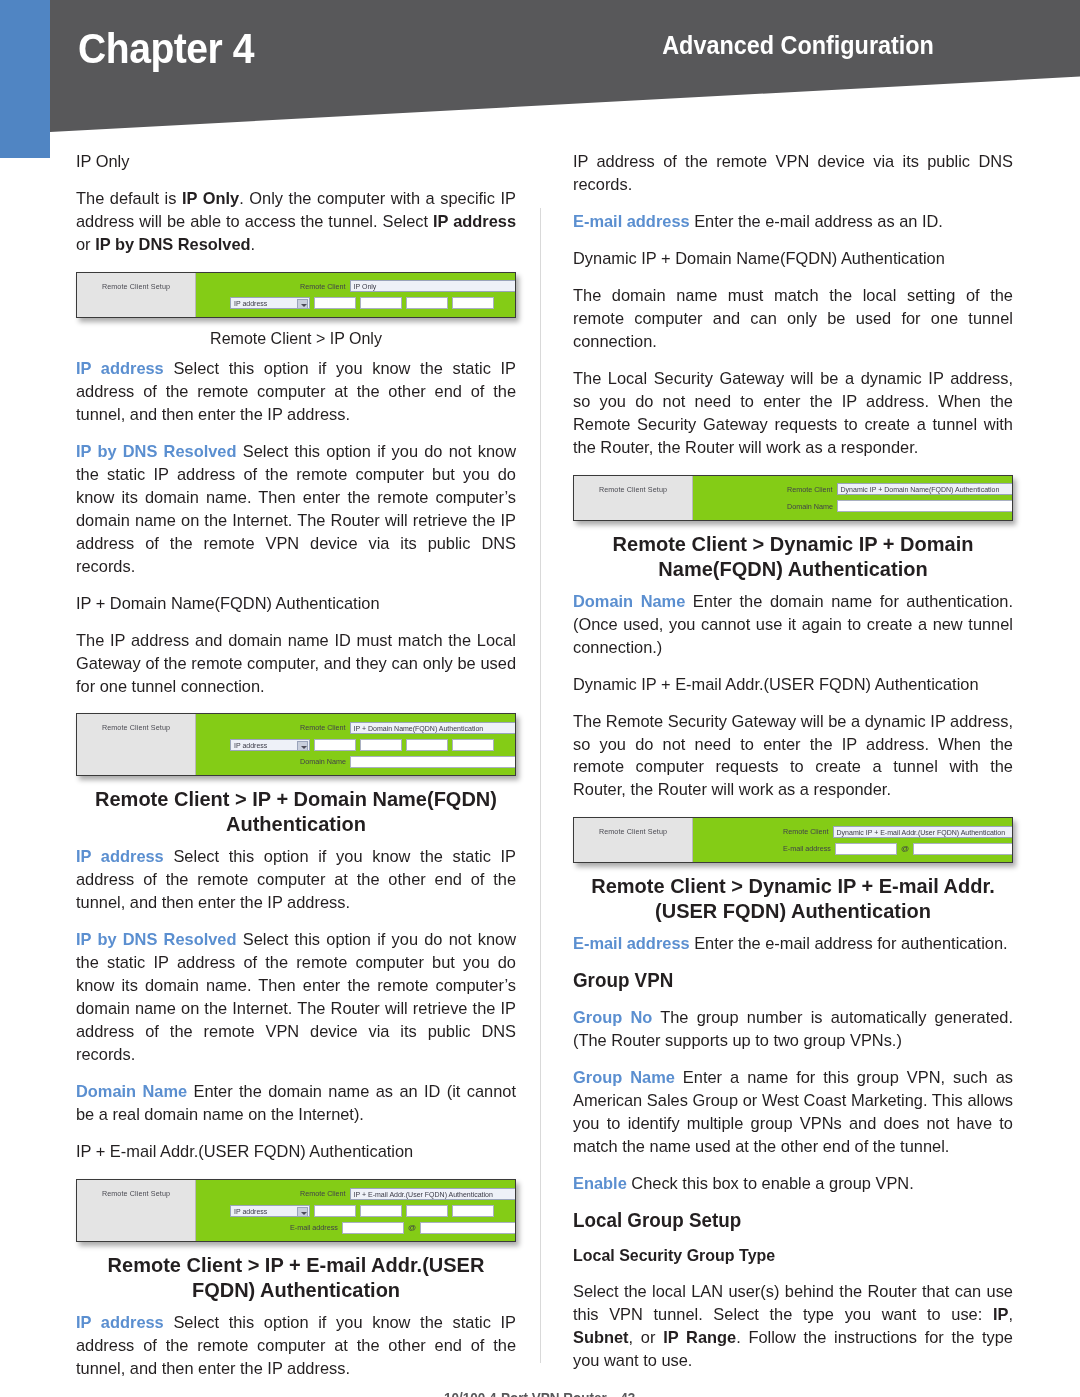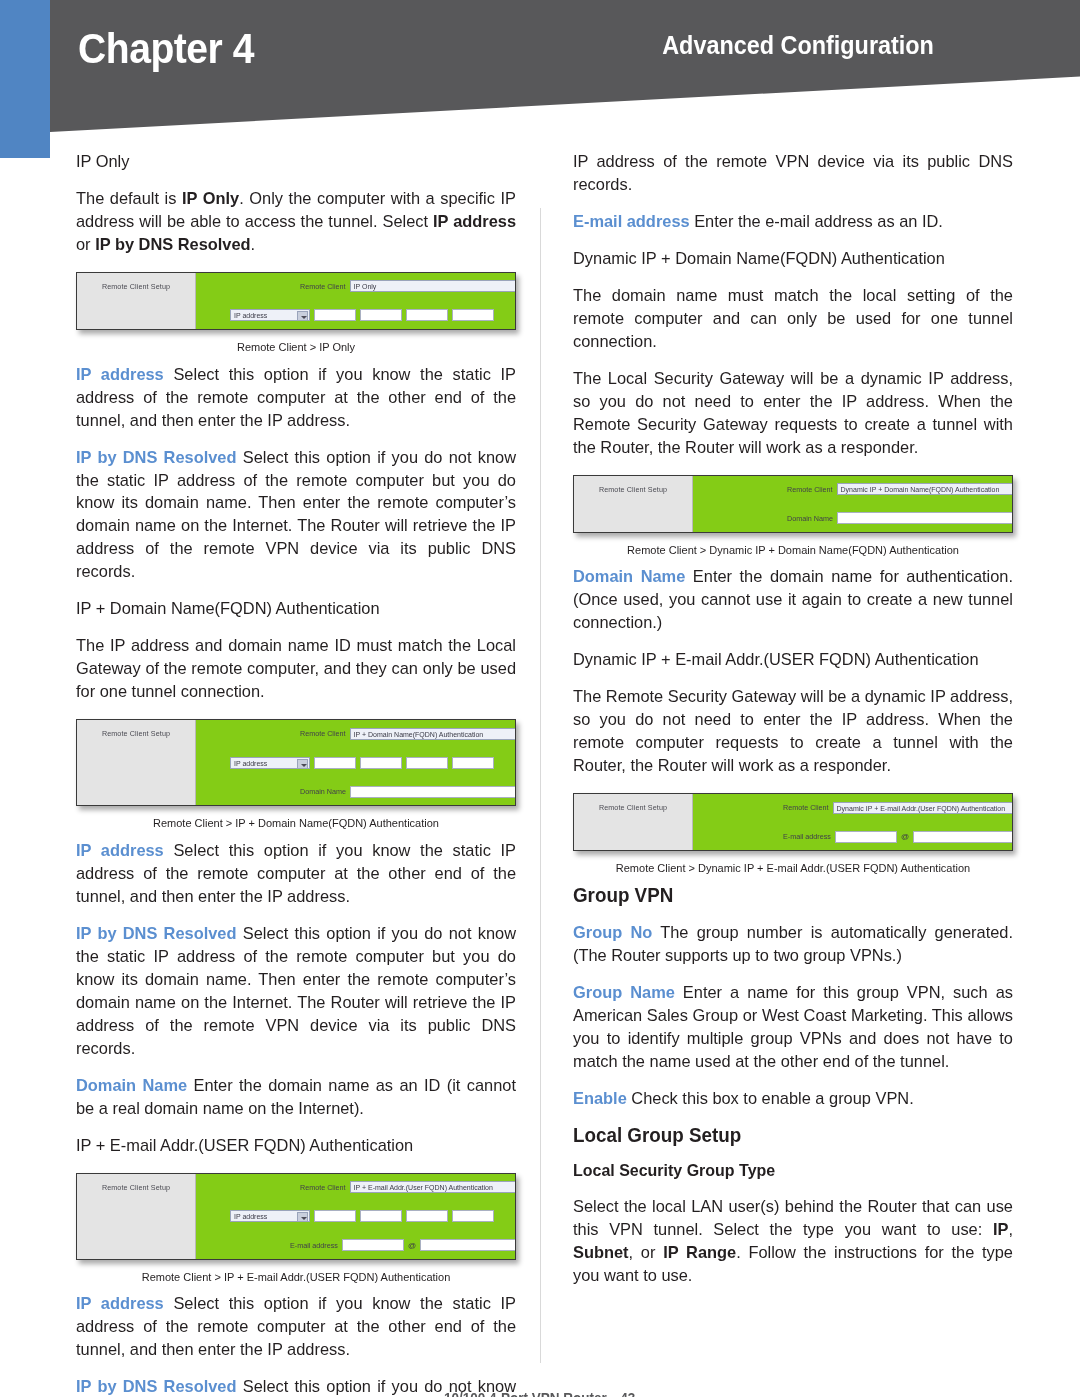--- a/index.html
+++ b/index.html
@@ -138,21 +138,21 @@
     justify-content: center;
     padding-top: 9px;
     filter: blur(0.45px);
     letter-spacing: 0.1px;
   }
   .shot-body {
     flex: 1 1 auto;
     padding: 7px 10px 7px 0;
     display: flex;
     flex-direction: column;
-    gap: 16px;
+    gap: 4px;
   }
   .shot-row {
     display: flex;
     align-items: center;
     gap: 4px;
     height: 13px;
   }
   .fld-label {
     font-size: 7.2px;
     color: #41414a;
@@ -198,25 +198,25 @@
   }
   .octet { width: 42px; }
   .at-sign {
     font-size: 8px;
     color: #3a3a46;
     filter: blur(0.4px);
   }
   .fig-caption {
     margin-top: 11px;
     text-align: center;
-    font-size: 11px;
+    font-size: 16px;
     color: #231f20;
     line-height: 1.25;
   }
-  .fig-caption.small { font-size: 11px; }
+  .fig-caption.small { font-size: 20px; font-weight: bold; }
 
   
   .footer {
     position: absolute;
     left: 76px;
     top: 1390px;
     width: 928px;
     display: flex;
     justify-content: center;
     align-items: baseline;
@@ -414,20 +414,21 @@
             <div class="fld-label">E-mail address</div>
             <div class="tbox" style="width:62px"></div>
             <div class="at-sign">@</div>
             <div class="tbox" style="width:140px"></div>
           </div>
         </div>
       </div>
       <div class="fig-caption small">Remote Client &gt; Dynamic IP + E-mail Addr.(USER FQDN) Authentication</div>
     </div>
 
+    <p class="body"><span class="term">E-mail address</span> <span>Enter the e-mail address for authentication.</span></p>
 
     <h3 class="subhead">Group VPN</h3>
 
     <p class="body"><span class="term">Group No</span> <span>The group number is automatically generated. (The Router supports up to two group VPNs.)</span></p>
 
     <p class="body"><span class="term">Group Name</span> <span>Enter a name for this group VPN, such as American Sales Group or West Coast Marketing. This allows you to identify multiple group VPNs and does not have to match the name used at the other end of the tunnel.</span></p>
 
 
     <p class="body"><span class="term">Enable</span> <span>Check this box to enable a group VPN.</span></p>
 

